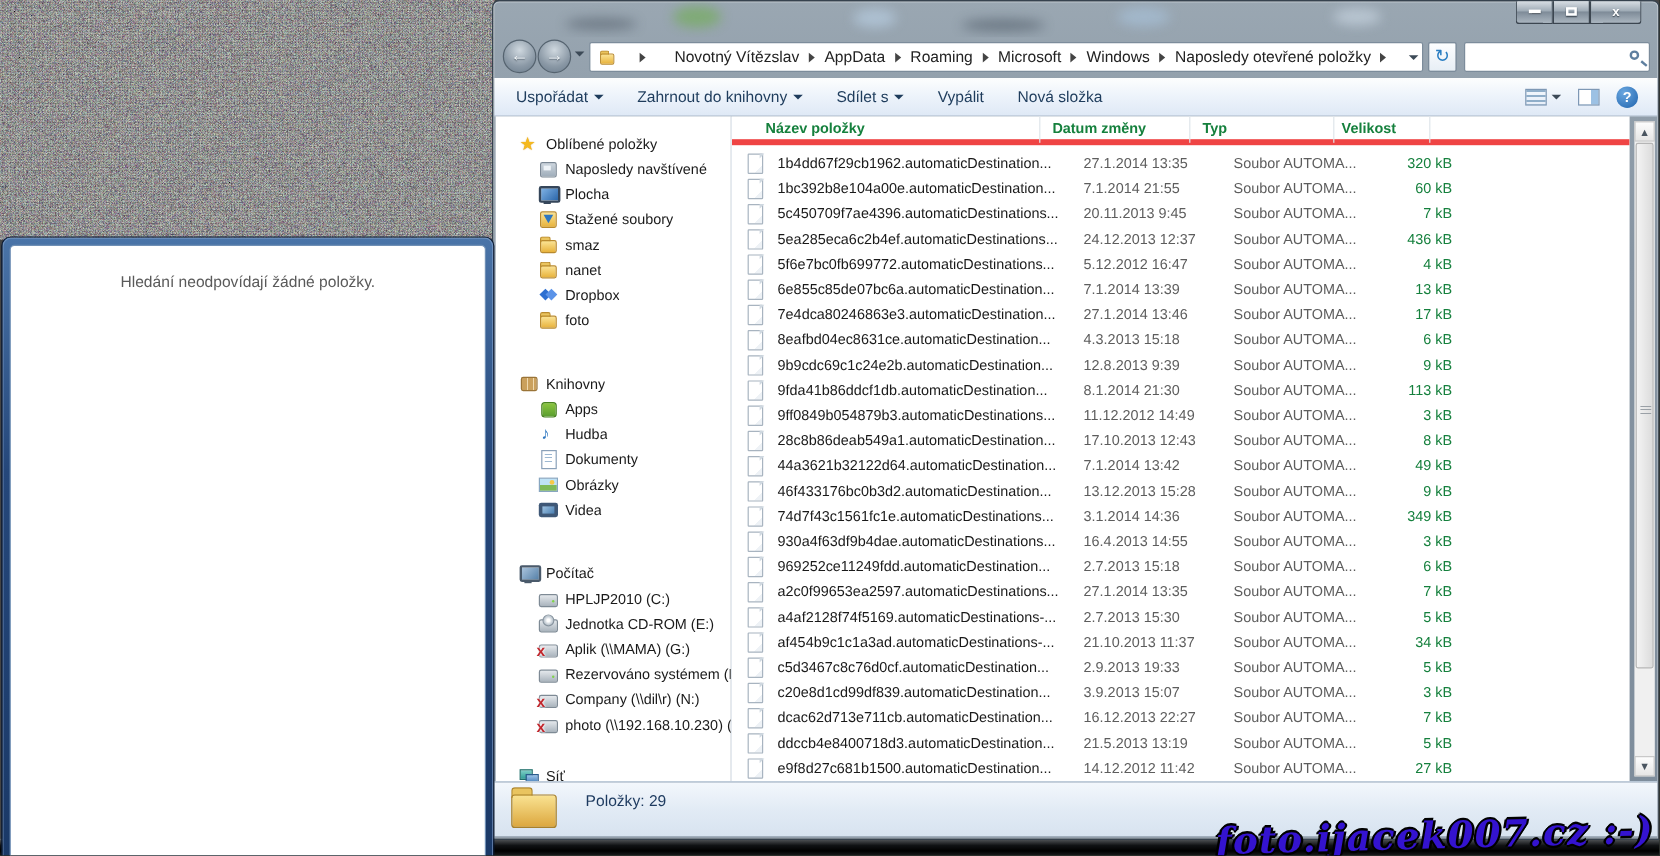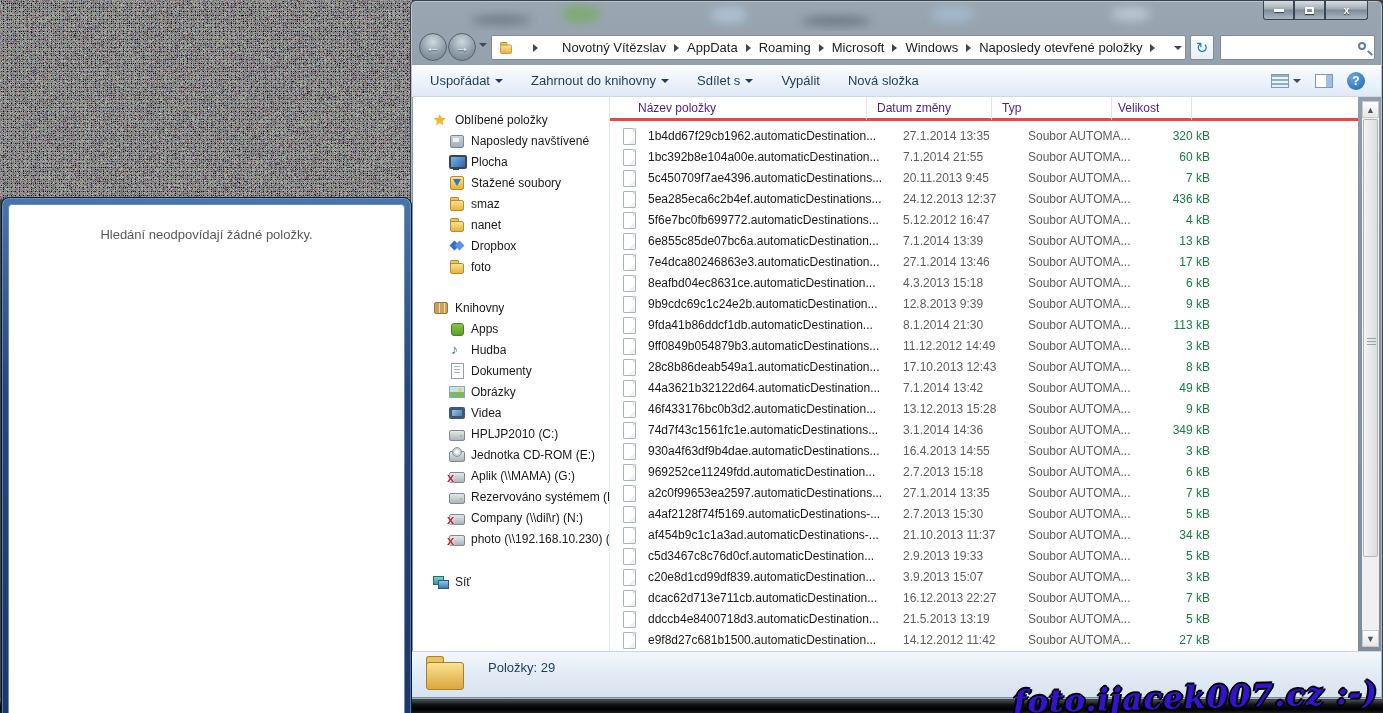--- a/index.html
+++ b/index.html
@@ -77,21 +77,21 @@
     linear-gradient(90deg,#fff 60%,#9cc1e4 60%); margin:0 14px 0 14px; }
   .helpicon { width:18px; height:18px; border-radius:50%;
     background:radial-gradient(circle at 35% 30%,#6aa7e0,#1f63ad); color:#fff; font-weight:bold;
     font-size:12px; text-align:center; line-height:18px; }
 
   
   .navpane { position:absolute; left:2px; top:96px; width:196px; bottom:48px; background:#fff;
     padding-top:12px; font-size:12px; color:#1a1a1a; overflow:hidden; }
   .nav-row { display:flex; align-items:center; height:21px; padding-left:20px; white-space:nowrap; }
   .nav-row.item { padding-left:36px; }
-  .nav-row.gap { margin-top:20px; }
+  .nav-row.gap { margin-top:32px; }
   .nav-row.gap-lg { margin-top:22px; }
   .nav-label { margin-left:6px; overflow:hidden; }
   .pane-div { position:absolute; left:198px; top:96px; bottom:48px; width:1px; background:#e4e9ef; }
 
   
   .ic { display:inline-block; width:16px; height:16px; position:relative; flex:0 0 16px; }
   .ic-folder::before { content:""; position:absolute; left:1px; top:1px; width:7px; height:4px;
     background:#eac45e; border:1px solid #b98a2e; border-bottom:none; border-radius:2px 2px 0 0; }
   .ic-folder::after { content:""; position:absolute; left:1px; top:4px; right:1px; bottom:1px;
     background:linear-gradient(180deg,#fbe394,#e8b33c); border:1px solid #b98a2e; border-radius:2px; }
@@ -144,22 +144,22 @@
   .ic-net::after { content:""; position:absolute; left:5px; top:6px; width:9px; height:7px;
     background:linear-gradient(#9cc3ea,#3c78b4); border:1px solid #2a5a8c; }
   .ic-file { width:14px; }
   .ic-file::before { content:""; position:absolute; left:1px; top:0; width:11px; height:15px;
     background:linear-gradient(135deg,#fff 75%,#eef2f6 75%); border:1px solid #a8b4c0; border-radius:1px; }
   .ic-file::after { content:""; position:absolute; right:1px; top:0; width:0; height:0;
     border-left:4px solid #cfd8e0; border-bottom:4px solid transparent; }
 
   
   .filepane { position:absolute; left:199px; top:96px; right:24px; bottom:48px; background:#fff; overflow:hidden; }
-  .lvheader { display:flex; height:24px; align-items:center; font-size:12px; color:#4c1d95;
-    border-bottom:3px solid #ef4444; }
+  .lvheader { display:flex; height:24px; align-items:center; font-size:12px; color:#15803d;
+    border-bottom:5px solid #ef4444;font-weight:bold; }
   .hcol { height:24px; line-height:24px; border-right:1px solid #dfe5ea; padding-left:6px; }
   .hcol.c-name { width:257px; padding-left:28px; }
   .hcol.c-date { width:125px; padding-left:10px; }
   .hcol.c-type { width:120px; padding-left:10px; }
   .hcol.c-size { width:80px; }
   .rows { position:absolute; left:0; right:0; top:28px; bottom:0; }
   .file-row { display:flex; align-items:center; height:21px; font-size:12px; }
   .fc { white-space:nowrap; overflow:hidden; }
   .fc.name { width:245px; margin-left:10px; color:#1a1a1a; }
   .fc.date { width:125px; padding-left:10px; color:#5d5d5d; }
@@ -381,20 +381,24 @@
     <span class="nav-label">Dokumenty</span>
   </div>
         <div class="nav-row item">
     <span class="ic ic-pic"></span>
     <span class="nav-label">Obrázky</span>
   </div>
         <div class="nav-row item">
     <span class="ic ic-film"></span>
     <span class="nav-label">Videa</span>
   </div>
+        <div class="nav-row gap">
+    <span class="ic ic-computer"></span>
+    <span class="nav-label">Počítač</span>
+  </div>
         <div class="nav-row item">
     <span class="ic ic-drive"></span>
     <span class="nav-label">HPLJP2010 (C:)</span>
   </div>
         <div class="nav-row item">
     <span class="ic ic-disc"></span>
     <span class="nav-label">Jednotka CD-ROM (E:)</span>
   </div>
         <div class="nav-row item">
     <span class="ic ic-netdrive"></span>

